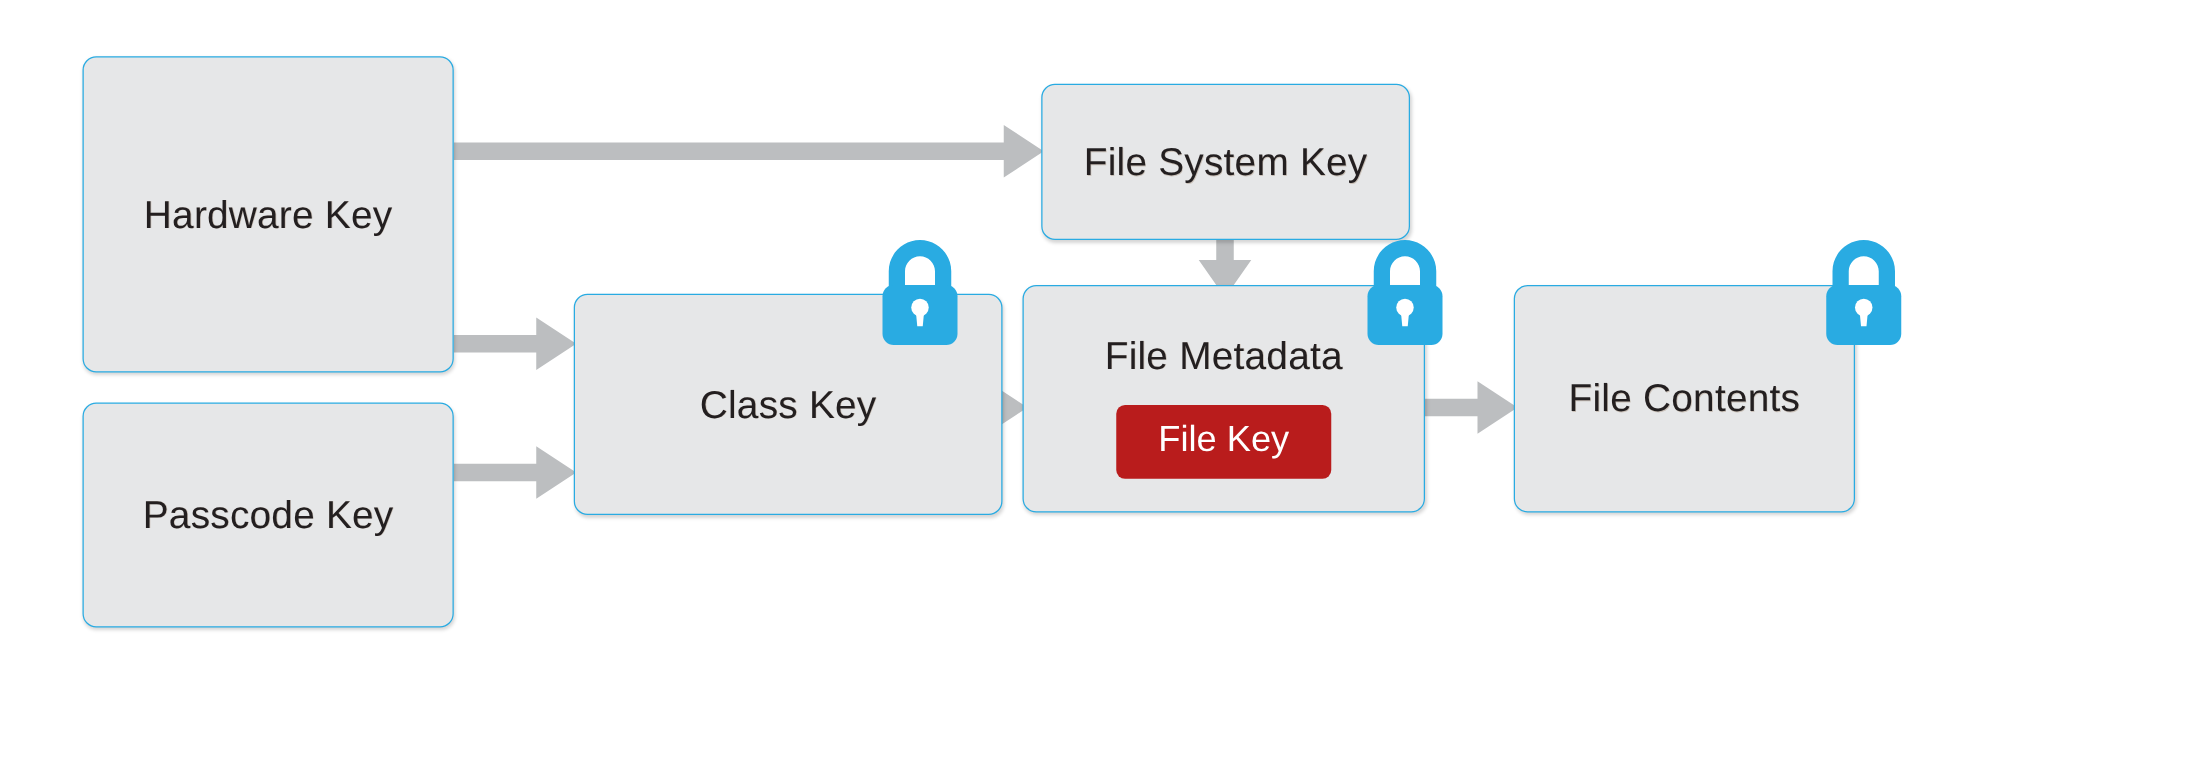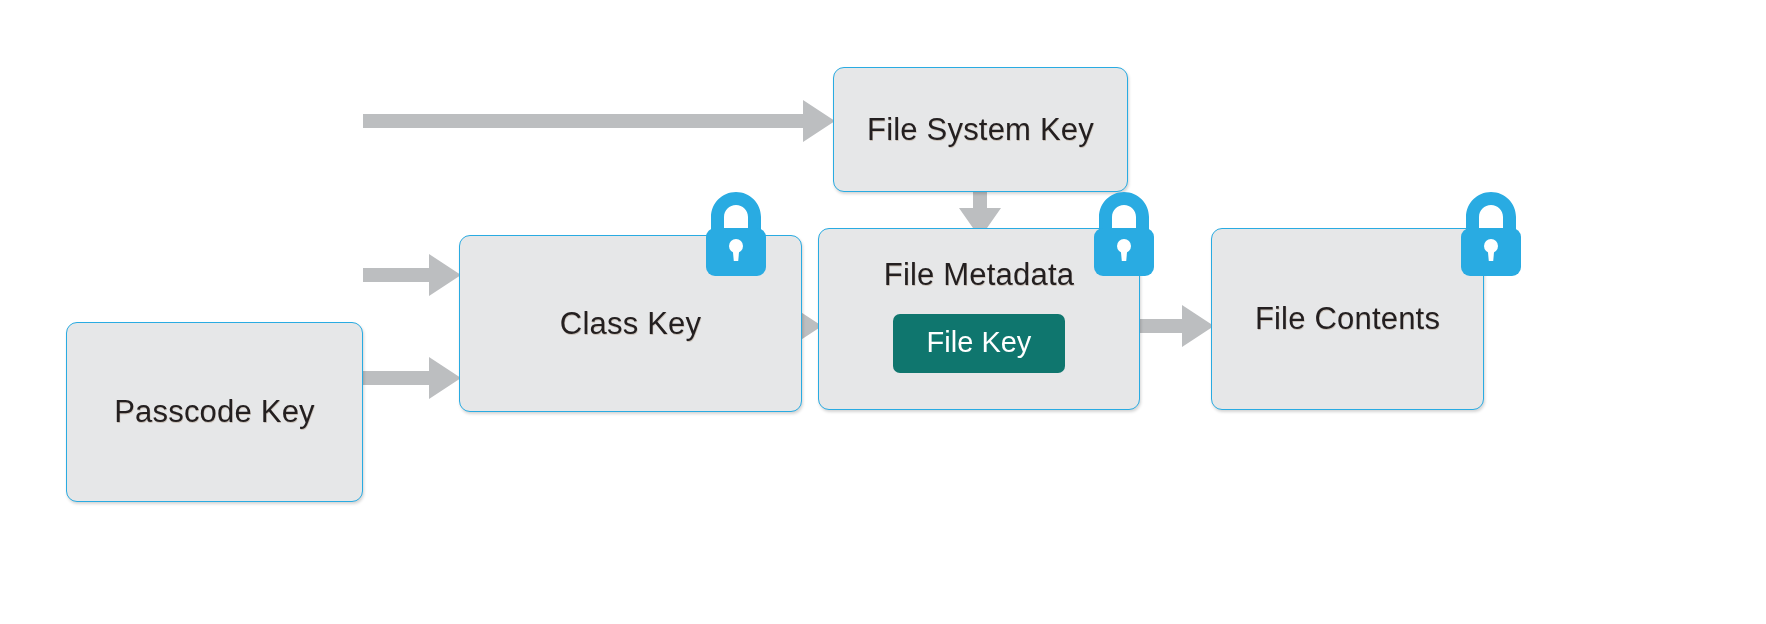--- a/index.html
+++ b/index.html
@@ -40,27 +40,27 @@
     white-space: nowrap;
     text-shadow: 0.5px 0.5px 0 rgba(120,80,40,0.25);
   }
 
   
   #node-hardware-key   { left:66px;  top:45px;  width:297px; height:253px; }
   #node-passcode-key   { left:66px;  top:322px; width:297px; height:180px; }
   #node-class-key      { left:459px; top:235px; width:343px; height:177px; }
   #node-file-system-key{ left:833px; top:55px;  width:295px; height:125px;margin-top:12px; }
   #node-file-metadata  { left:818px; top:228px; width:322px; height:182px;
-                         justify-content:flex-start; padding-top:28px; }
+                         justify-content:flex-start; padding-top:38px; }
   #node-file-contents  { left:1211px;top:228px; width:273px; height:182px; }
 
   
   .key-chip {
     margin-top: 21px;
-    background: #0f766e;
+    background: #b91c1c;
     color: #ffffff;
     border-radius: 7px;
     font-size: 29px;
     line-height: 1;
     padding: 14px 34px 16px 34px;
     white-space: nowrap;
   }
 
   
   .arrow {
@@ -112,20 +112,23 @@
       <path d="M14 0 H28 V32 H42 L21 62 L0 32 H14 Z" fill="#bcbec0"></path>
     </svg>
   </div>
 
   <div class="arrow" style="left:1140px; top:305px;">
     <svg width="74" height="42" viewBox="0 0 74 42" aria-hidden="true">
       <path d="M0 14 H42 V0 L74 21 L42 42 V28 H0 Z" fill="#bcbec0"></path>
     </svg>
   </div>
 
+  <div class="node" id="node-hardware-key">
+    <span class="node-label">Hardware Key</span>
+  </div>
 
   <div class="node" id="node-passcode-key">
     <span class="node-label">Passcode Key</span>
   </div>
 
   <div class="node" id="node-class-key">
     <span class="node-label">Class Key</span>
   </div>
 
   <div class="node" id="node-file-system-key">

